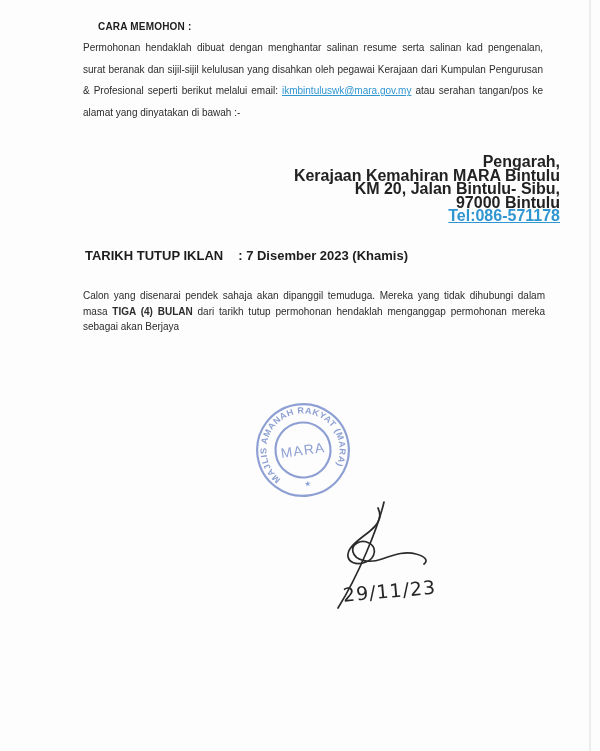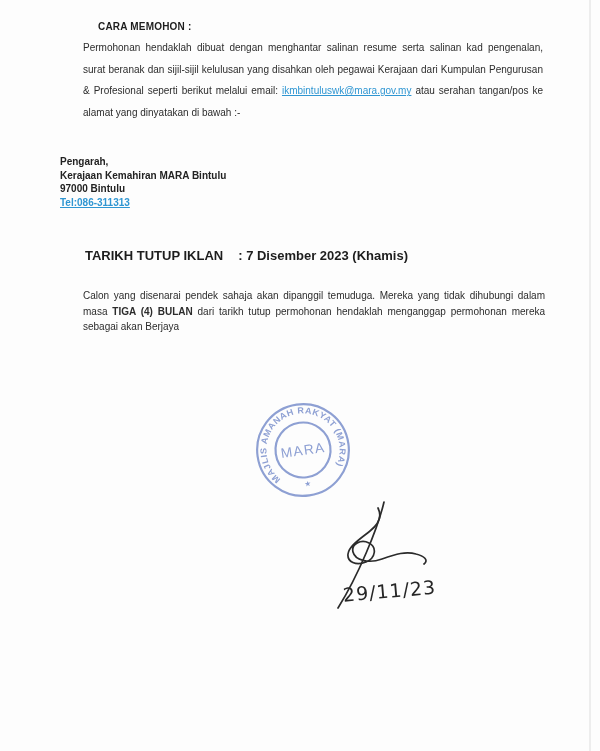--- a/index.html
+++ b/index.html
@@ -24,21 +24,21 @@
     position:absolute;margin:0;text-align:justify;
     font-size:10px;color:#2c2c2c;
   }
   .para1{left:83px;top:37px;width:460px;line-height:21.6px;}
   .para2{left:83px;top:288px;width:462px;line-height:15.6px;}
   .link{
     color:#2f96d2;text-decoration:underline;cursor:pointer;
   }
   .address{
     position:absolute;left:60px;top:155px;width:500px;
-    text-align:left;font-weight:700;font-size:10px;
+    text-align:right;font-weight:700;font-size:16px;
     line-height:13.6px;color:#222;
   }
   .closing{
     position:absolute;left:85px;top:248px;margin:0;
     font-size:13px;font-weight:700;color:#1d1d1d;
   }
   .closing .value{margin-left:15px;}
   .bold{font-weight:700;}
   .stamp{
     position:absolute;left:253px;top:400px;
@@ -73,22 +73,23 @@
 
   <div class="scan-line"></div>
 
   <h1 class="heading">CARA MEMOHON :</h1>
 
   <p class="para para1"><span>Permohonan hendaklah dibuat dengan menghantar salinan resume serta salinan kad pengenalan, surat beranak dan sijil-sijil kelulusan yang disahkan oleh pegawai Kerajaan dari Kumpulan Pengurusan &amp; Profesional seperti berikut melalui email: </span><a class="link">ikmbintuluswk@mara.gov.my</a><span> atau serahan tangan/pos ke alamat yang dinyatakan di bawah :-</span></p>
 
   <div class="address">
     <div>Pengarah,</div>
     <div>Kerajaan Kemahiran MARA Bintulu</div>
+    <div>KM 20, Jalan Bintulu- Sibu,</div>
     <div>97000 Bintulu</div>
-    <div><a class="link bold">Tel:086-311313</a></div>
+    <div><a class="link bold">Tel:086-571178</a></div>
   </div>
 
   <p class="closing"><span class="label">TARIKH TUTUP IKLAN</span><span class="value">: 7 Disember 2023 (Khamis)</span></p>
 
   <p class="para para2"><span>Calon yang disenarai pendek sahaja akan dipanggil temuduga. Mereka yang tidak dihubungi dalam masa </span><b>TIGA (4) BULAN</b><span> dari tarikh tutup permohonan hendaklah menganggap permohonan mereka sebagai akan Berjaya</span></p>
 
   <svg class="stamp" width="100" height="100" viewBox="0 0 120 120">
     <circle class="stamp-stroke" cx="60" cy="60" r="55"></circle>
     <circle class="stamp-stroke" cx="60" cy="60" r="33"></circle>
     <defs>

